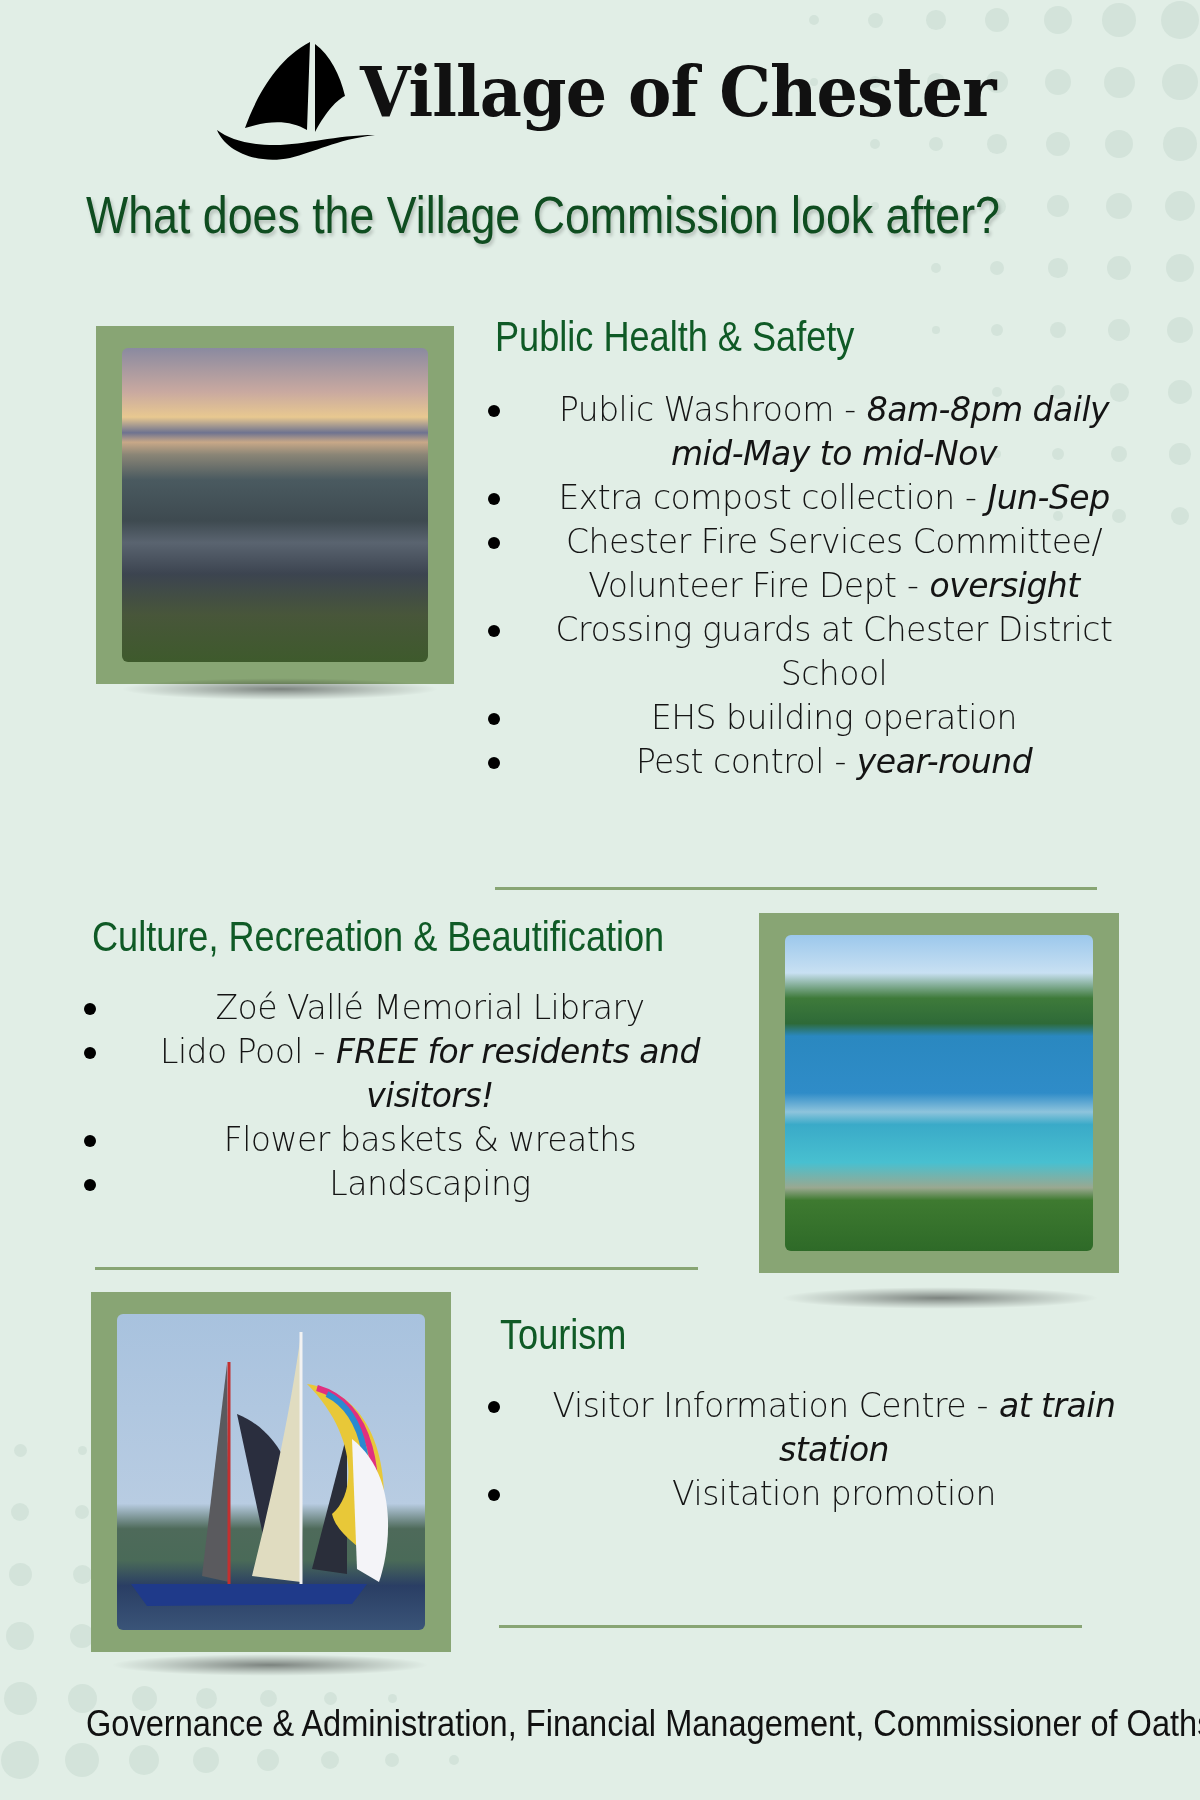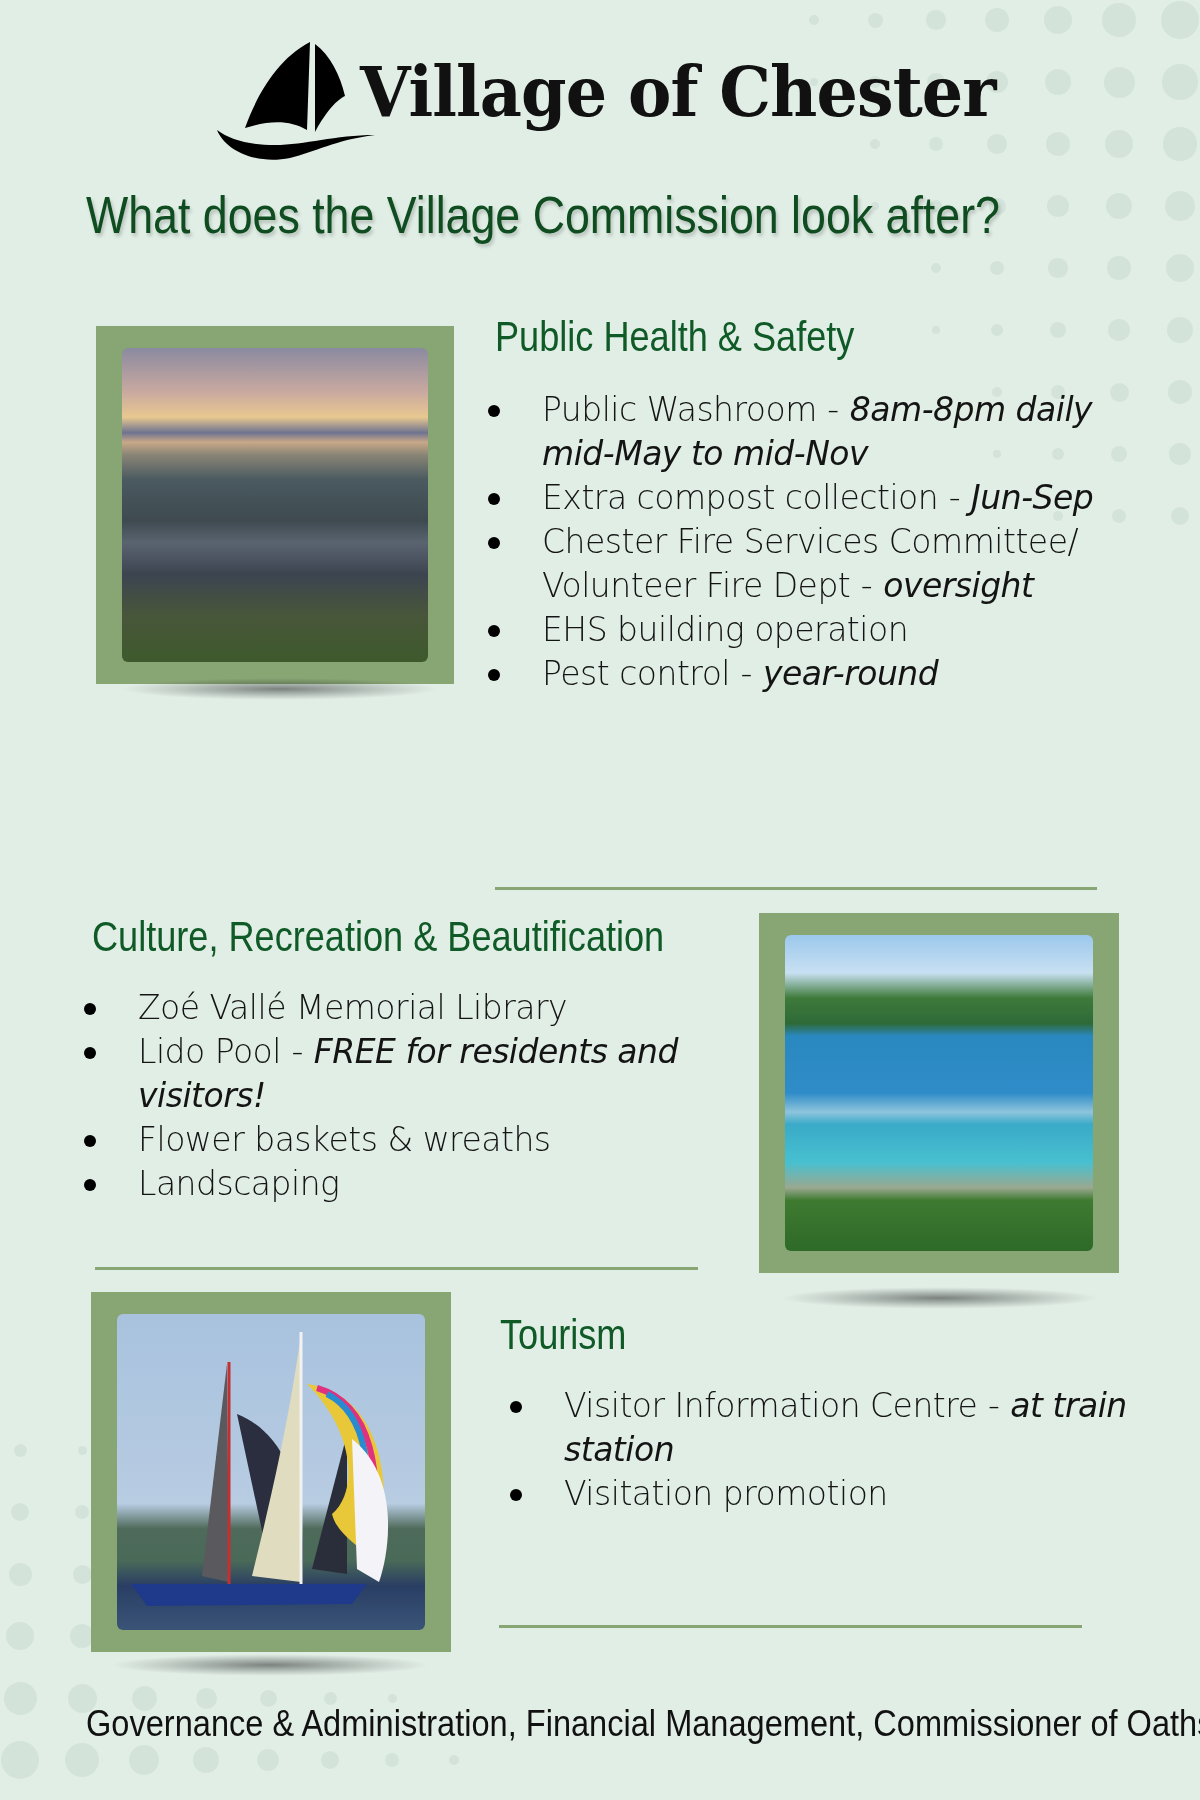--- a/index.html
+++ b/index.html
@@ -36,21 +36,21 @@
     .shadow {
       position:absolute; height:22px; border-radius:50%;
       background:radial-gradient(ellipse at center, rgba(0,0,0,0.45) 0%, rgba(0,0,0,0.15) 45%, rgba(0,0,0,0) 70%);
     }
 
     .sec-head {
       position:absolute; font-family:"Liberation Sans", sans-serif;
       font-size:42px; color:#0f5a26; white-space:nowrap;
       transform:scaleX(0.86); transform-origin:left top;
     }
-    ul.items { position:absolute; margin:0; padding:0; list-style:none; }
+    ul.items { position:absolute; margin:0; padding:0; list-style:none;text-align:center; }
     ul.items li {
       position:relative; padding-left:56px;
       font-family:"DejaVu Sans", sans-serif; font-size:33px; line-height:44px;
       color:#141414; font-weight:300;
     }
     ul.items li::before {
       content:""; position:absolute; left:2px; top:17px;
       width:12px; height:12px; border-radius:50%; background:#000;
     }
     ul.items li .note { font-style:italic; }
@@ -161,20 +161,21 @@
 <div class="frame" style="left:96px;top:326px;width:358px;height:358px;">
   <div class="photo" style="background:linear-gradient(180deg,#8a8aa0 0%,#c9a9a0 14%,#e8c890 22%,#6e7390 27%,#c8a888 30%,#8a8576 34%,#4a5a60 42%,#3e4a50 55%,#5a6470 62%,#3c4450 72%,#48563a 85%,#3e5a2c 100%);"></div>
 </div>
 <div class="shadow" style="left:120px;top:678px;width:320px;"></div>
 
 <div class="sec-head" style="left:495px;top:313px;">Public Health &amp; Safety</div>
 <ul class="items" style="left:486px;top:388px;width:640px;" id="list0">
     <li><span class="txt">Public Washroom</span><span> - </span><span class="note txt">8am-8pm daily mid-May to mid-Nov</span></li>
     <li><span class="txt">Extra compost collection</span><span> - </span><span class="note txt">Jun-Sep</span></li>
     <li><span class="txt">Chester Fire Services Committee/ Volunteer Fire Dept</span><span> - </span><span class="note txt">oversight</span></li>
+    <li><span class="txt">Crossing guards at Chester District School</span></li>
     <li><span class="txt">EHS building operation</span></li>
     <li><span class="txt">Pest control</span><span> - </span><span class="note txt">year-round</span></li>
   </ul>
 <div class="divider" style="left:495px;top:887px;width:602px;"></div>
 
 <div class="sec-head" style="left:92px;top:913px;">Culture, Recreation &amp; Beautification</div>
 <ul class="items" style="left:82px;top:986px;width:640px;" id="list1">
     <li><span class="txt">Zoé Vallé Memorial Library</span></li>
     <li><span class="txt">Lido Pool</span><span> - </span><span class="note txt">FREE for residents and visitors!</span></li>
     <li><span class="txt">Flower baskets &amp; wreaths</span></li>
@@ -200,19 +201,19 @@
       <path d="M200 74 C 255 90, 268 160, 252 240" stroke="#e03080" stroke-width="6" fill="none"></path>
       <path d="M210 80 C 250 100, 258 160, 244 232" stroke="#2a8ad0" stroke-width="6" fill="none"></path>
       <path d="M235 125 C 280 160, 275 230, 262 268 L 240 255 Z" fill="#f4f4f8"></path>
       <path d="M14 270 L 250 270 L 235 290 L 30 292 Z" fill="#1f3a8a"></path>
     </svg>
   </div>
 </div>
 <div class="shadow" style="left:110px;top:1654px;width:320px;"></div>
 
 <div class="sec-head" style="left:500px;top:1311px;">Tourism</div>
-<ul class="items" style="left:508px;top:1384px;width:640px;" id="list2">
+<ul class="items" style="left:486px;top:1384px;width:640px;" id="list2">
     <li><span class="txt">Visitor Information Centre</span><span> - </span><span class="note txt">at train station</span></li>
     <li><span class="txt">Visitation promotion</span></li>
   </ul>
 <div class="divider" style="left:499px;top:1625px;width:583px;"></div>
 
 <div class="footer">Governance &amp; Administration, Financial Management, Commissioner of Oaths</div>
 
 </body></html>

